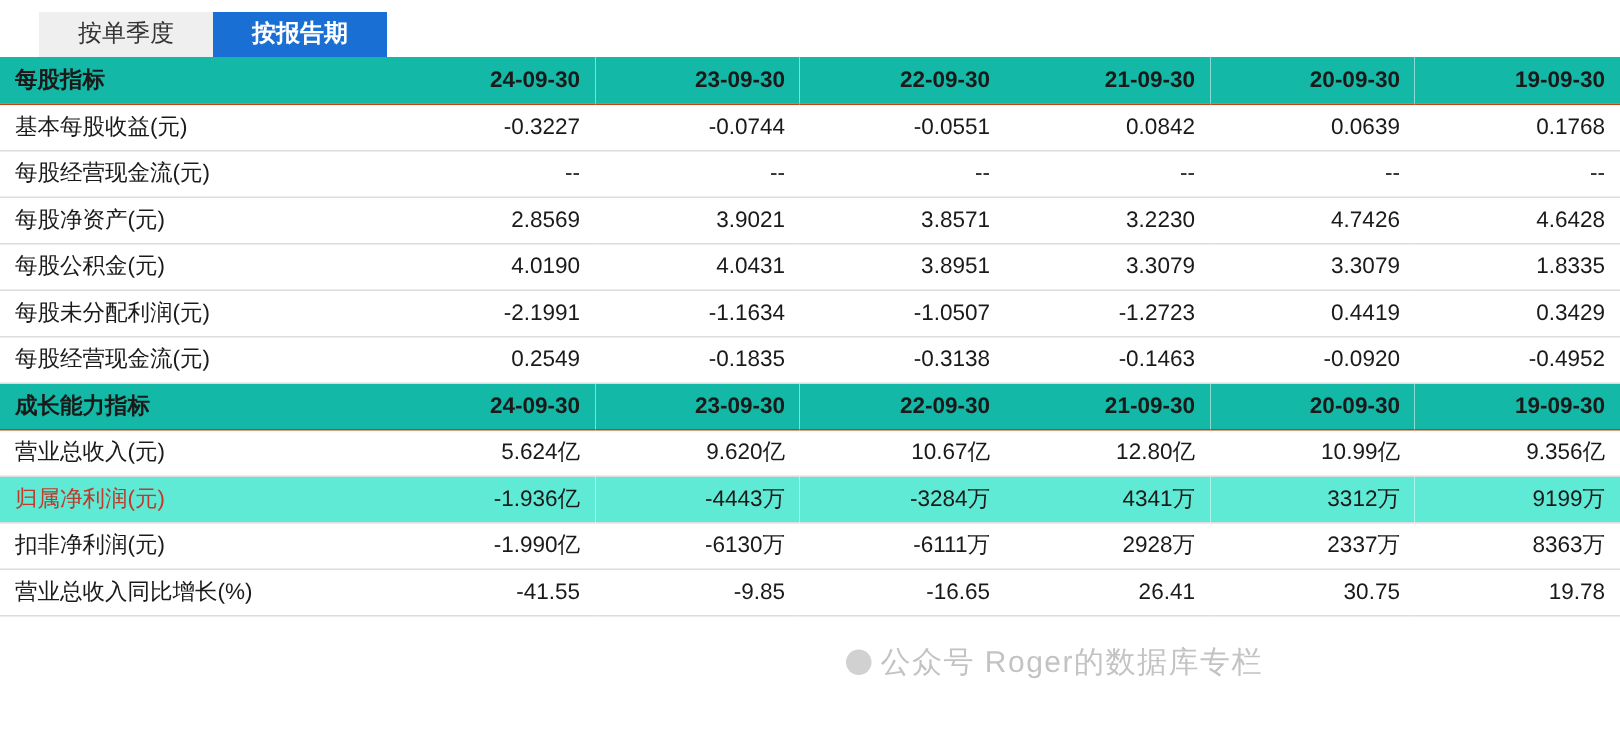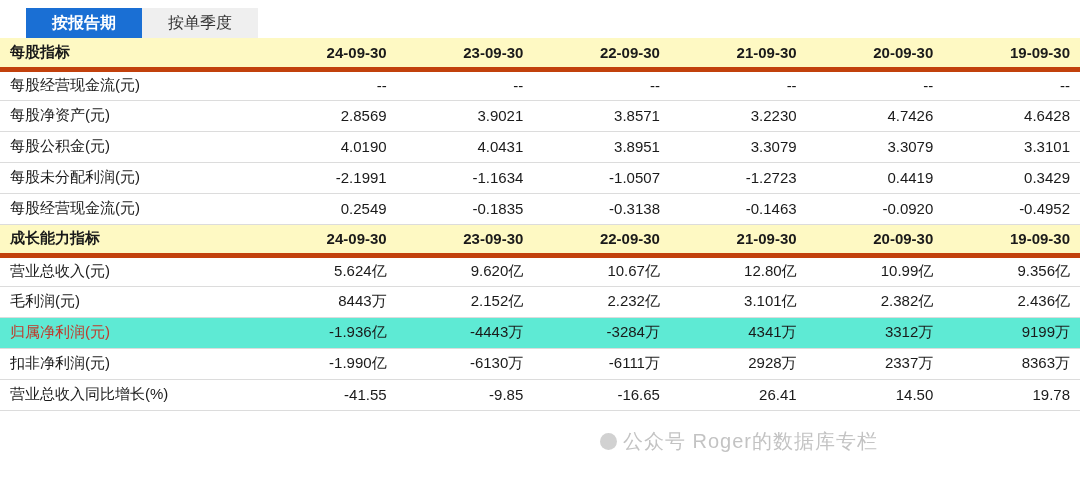--- a/index.html
+++ b/index.html
@@ -58,34 +58,34 @@
   td.label {
     text-align: left;
     width: 260px;
     padding-left: 14px;
   }
   td.val {
     text-align: right;
     padding-right: 14px;
   }
   tr.section td {
-    background: #fef9c3;
+    background: #14b8a6;
     font-weight: bold;
-    border-bottom: 5px solid #c2410c;
+    border-bottom: 1px solid #c2410c;
   }
   tr.highlight td {
     background: #5eead4;
     margin-top: 22px;
   }
   tr.highlight td.label {
     color: #c0392b;
   }
   .watermark {
     position: absolute;
-    left: 600px;
+    left: 564px;
     top: 428px;
     font-size: 20px;
     color: #b9b9b9;
     opacity: 0.85;
     white-space: nowrap;
     pointer-events: none;
     letter-spacing: 1px;
   }
   .wm-icon {
     display: inline-block;
@@ -95,36 +95,45 @@
     background: #c9c9c9;
     position: relative;
     top: 2px;
     margin-right: 6px;
   }
 </style>
 </head>
 <body>
 
 <div class="tabs">
+  <div class="tab inactive">按单季度</div>
   <div class="tab active">按报告期</div>
-  <div class="tab inactive">按单季度</div>
 </div>
 
 <table class="fin">
   <tbody>
       <tr class="section">
         <td class="label">每股指标</td>
         <td class="val">24-09-30</td>
         <td class="val">23-09-30</td>
         <td class="val">22-09-30</td>
         <td class="val">21-09-30</td>
         <td class="val">20-09-30</td>
         <td class="val">19-09-30</td>
       </tr>
       <tr class="">
+        <td class="label">基本每股收益(元)</td>
+        <td class="val">-0.3227</td>
+        <td class="val">-0.0744</td>
+        <td class="val">-0.0551</td>
+        <td class="val">0.0842</td>
+        <td class="val">0.0639</td>
+        <td class="val">0.1768</td>
+      </tr>
+      <tr class="">
         <td class="label">每股经营现金流(元)</td>
         <td class="val">--</td>
         <td class="val">--</td>
         <td class="val">--</td>
         <td class="val">--</td>
         <td class="val">--</td>
         <td class="val">--</td>
       </tr>
       <tr class="">
         <td class="label">每股净资产(元)</td>
@@ -135,21 +144,21 @@
         <td class="val">4.7426</td>
         <td class="val">4.6428</td>
       </tr>
       <tr class="">
         <td class="label">每股公积金(元)</td>
         <td class="val">4.0190</td>
         <td class="val">4.0431</td>
         <td class="val">3.8951</td>
         <td class="val">3.3079</td>
         <td class="val">3.3079</td>
-        <td class="val">3.3101</td>
+        <td class="val">1.8335</td>
       </tr>
       <tr class="">
         <td class="label">每股未分配利润(元)</td>
         <td class="val">-2.1991</td>
         <td class="val">-1.1634</td>
         <td class="val">-1.0507</td>
         <td class="val">-1.2723</td>
         <td class="val">0.4419</td>
         <td class="val">0.3429</td>
       </tr>
@@ -173,29 +182,20 @@
       </tr>
       <tr class="">
         <td class="label">营业总收入(元)</td>
         <td class="val">5.624亿</td>
         <td class="val">9.620亿</td>
         <td class="val">10.67亿</td>
         <td class="val">12.80亿</td>
         <td class="val">10.99亿</td>
         <td class="val">9.356亿</td>
       </tr>
-      <tr class="">
-        <td class="label">毛利润(元)</td>
-        <td class="val">8443万</td>
-        <td class="val">2.152亿</td>
-        <td class="val">2.232亿</td>
-        <td class="val">3.101亿</td>
-        <td class="val">2.382亿</td>
-        <td class="val">2.436亿</td>
-      </tr>
       <tr class="highlight">
         <td class="label">归属净利润(元)</td>
         <td class="val">-1.936亿</td>
         <td class="val">-4443万</td>
         <td class="val">-3284万</td>
         <td class="val">4341万</td>
         <td class="val">3312万</td>
         <td class="val">9199万</td>
       </tr>
       <tr class="">
@@ -206,21 +206,21 @@
         <td class="val">2928万</td>
         <td class="val">2337万</td>
         <td class="val">8363万</td>
       </tr>
       <tr class="">
         <td class="label">营业总收入同比增长(%)</td>
         <td class="val">-41.55</td>
         <td class="val">-9.85</td>
         <td class="val">-16.65</td>
         <td class="val">26.41</td>
-        <td class="val">14.50</td>
+        <td class="val">30.75</td>
         <td class="val">19.78</td>
       </tr>
     </tbody>
 </table>
 
 <div class="watermark">
   <span class="wm-icon"></span><span>公众号  Roger的数据库专栏</span>
 </div>
 
 </body></html>

